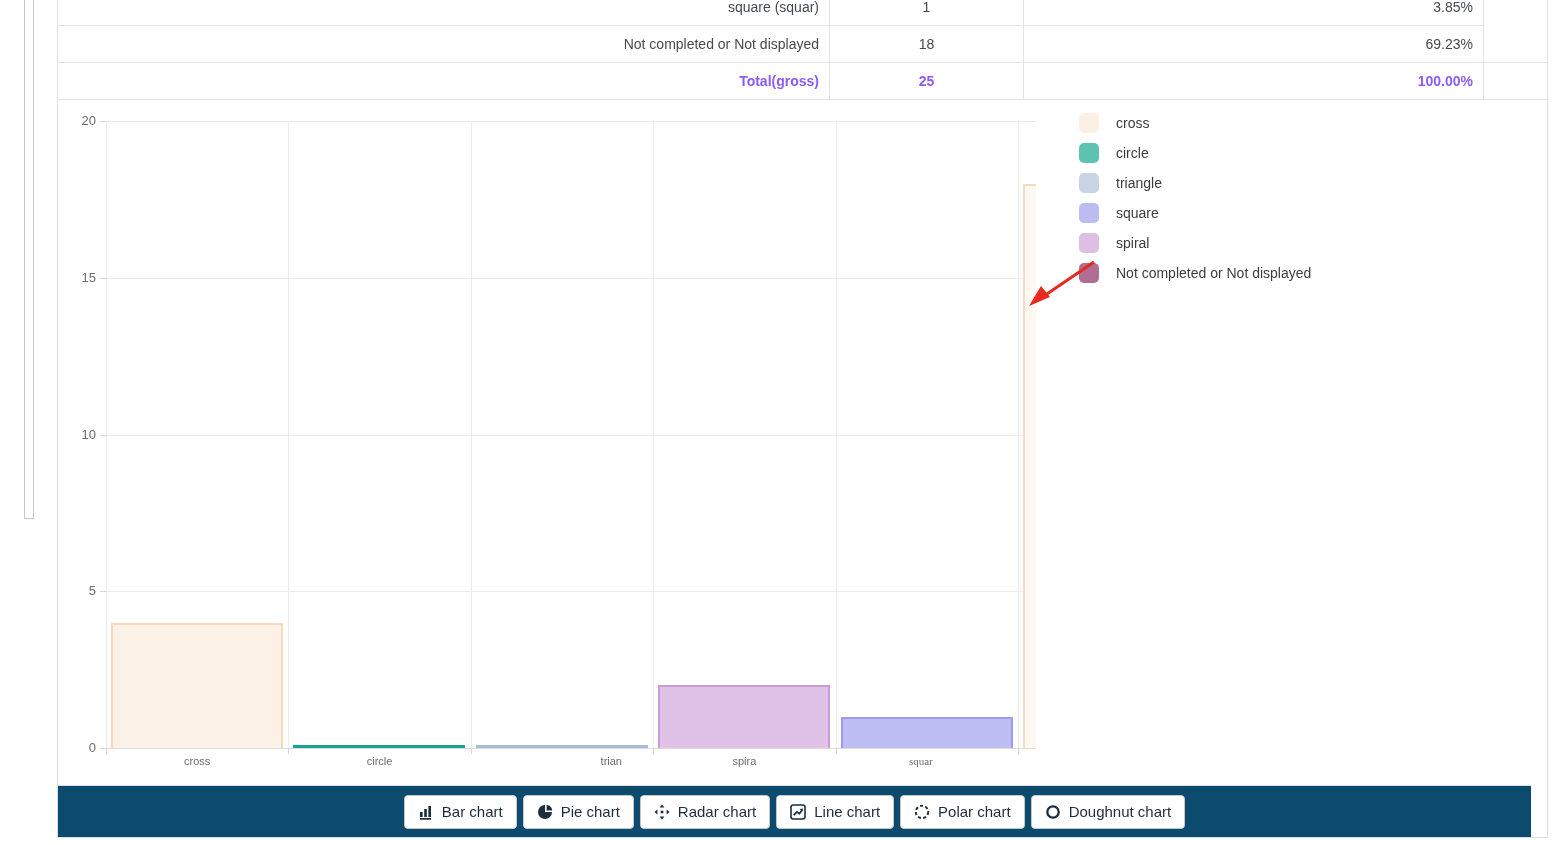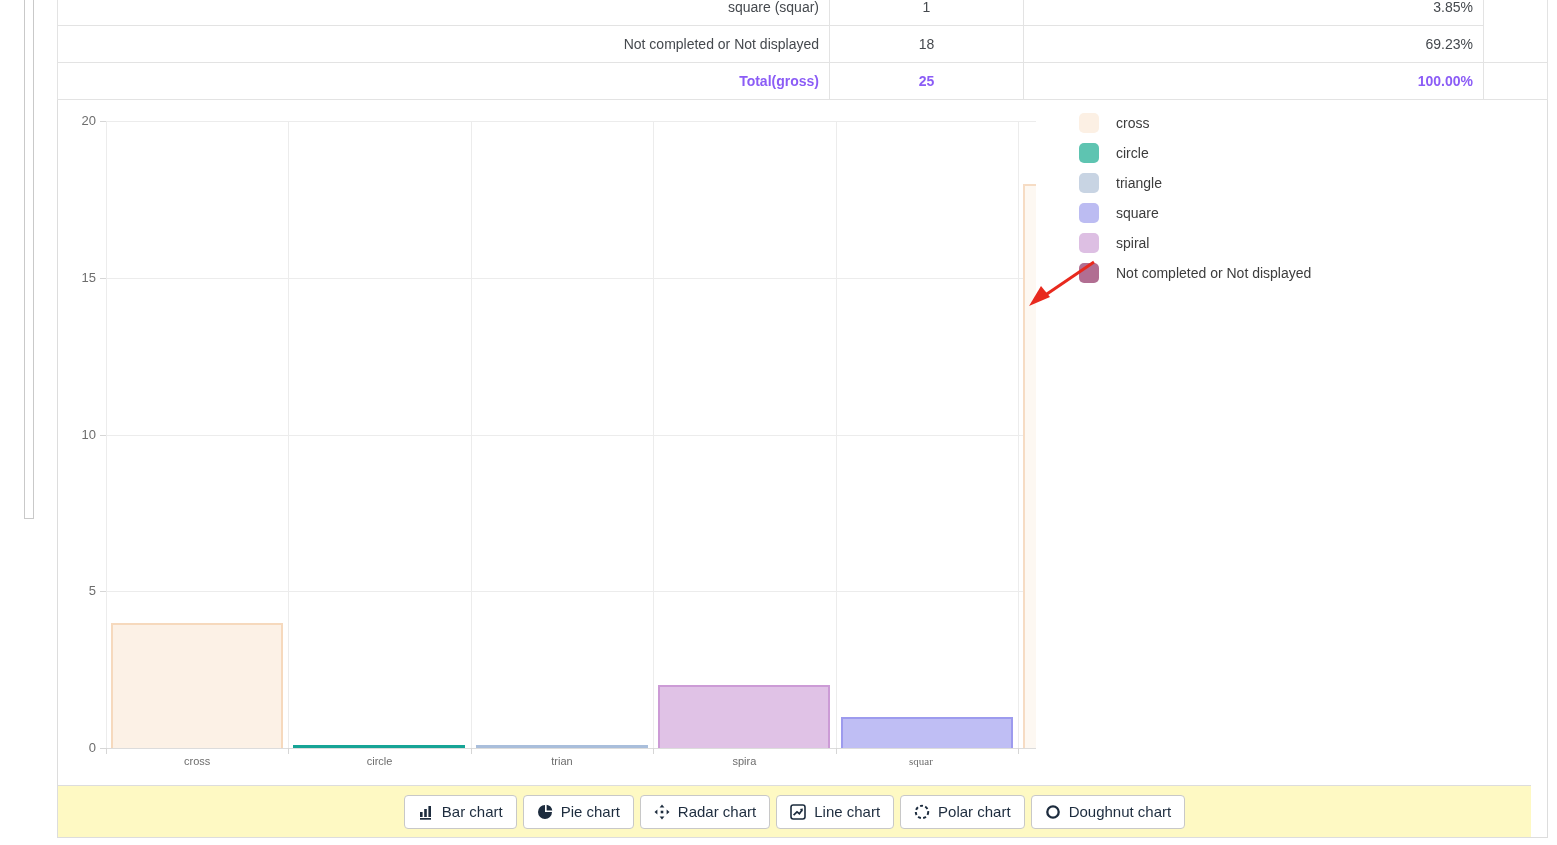--- a/index.html
+++ b/index.html
@@ -46,21 +46,21 @@
   
   .legend{position:absolute;left:1021px;top:8px;}
   .legend-item{display:flex;align-items:center;height:30px;cursor:pointer;}
   .legend-swatch{width:20px;height:20px;border-radius:5px;flex:0 0 auto;}
   .legend-label{margin-left:17px;font-size:14px;color:#3c3c3c;}
   
   .anno{position:absolute;left:0;top:0;width:100%;height:100%;pointer-events:none;}
   
   .btnbar{
     position:absolute;left:0;right:16px;bottom:0;height:52px;box-sizing:border-box;
-    border-top:1px solid #ddd;display:flex;justify-content:center;align-items:center;gap:6px;background:#fef9c3;
+    border-top:1px solid #ddd;display:flex;justify-content:center;align-items:center;gap:6px;background:#0c4a6e;
   }
   .chart-btn{
     display:inline-flex;align-items:center;gap:8px;height:34px;padding:0 13px;
     background:#fff;border:1px solid #c8c8c8;border-radius:4px;
     font-family:"Liberation Sans",sans-serif;font-size:15px;color:#1d2c3e;cursor:pointer;white-space:nowrap;
   }
   .chart-btn .ic{display:inline-flex;width:16px;height:16px;}
   .chart-btn svg{width:16px;height:16px;}
 </style>
 </head>
@@ -108,21 +108,21 @@
         <div class="ytick" style="top: 21px;"></div>
         <div class="ylab" style="top: 14px;">20</div>
         <div class="vgrid" style="left: 48px;"></div>
         <div class="xtick" style="left: 48px;"></div>
         <div class="xlab" style="left: 79.2px;">cross</div>
         <div class="vgrid" style="left: 230.4px;"></div>
         <div class="xtick" style="left: 230.4px;"></div>
         <div class="xlab" style="left: 261.6px;">circle</div>
         <div class="vgrid" style="left: 412.8px;"></div>
         <div class="xtick" style="left: 412.8px;"></div>
-        <div class="xlab" style="left: 444px;">trian</div>
+        <div class="xlab" style="left: 444px; text-align: right;">trian</div>
         <div class="vgrid" style="left: 595.2px;"></div>
         <div class="xtick" style="left: 595.2px;"></div>
         <div class="xlab" style="left: 626.4px;">spira</div>
         <div class="vgrid" style="left: 777.6px;"></div>
         <div class="xtick" style="left: 777.6px;"></div>
         <div class="xlab" style="left: 803px; font-family: Liberation Serif, serif;">squar</div>
         <div class="vgrid" style="left: 960px;"></div>
         <div class="xtick" style="left: 960px;"></div>
         <div class="bar" style="left: 53px; width: 172px; border-color: rgb(246, 217, 189); background: rgb(252, 241, 230); top: 522.6px; height: 125.4px;"></div>
         <div class="bar" style="left: 235.4px; width: 172px; border-color: rgb(22, 164, 150); background: rgb(22, 164, 150); top: 645px; height: 3px;"></div>

